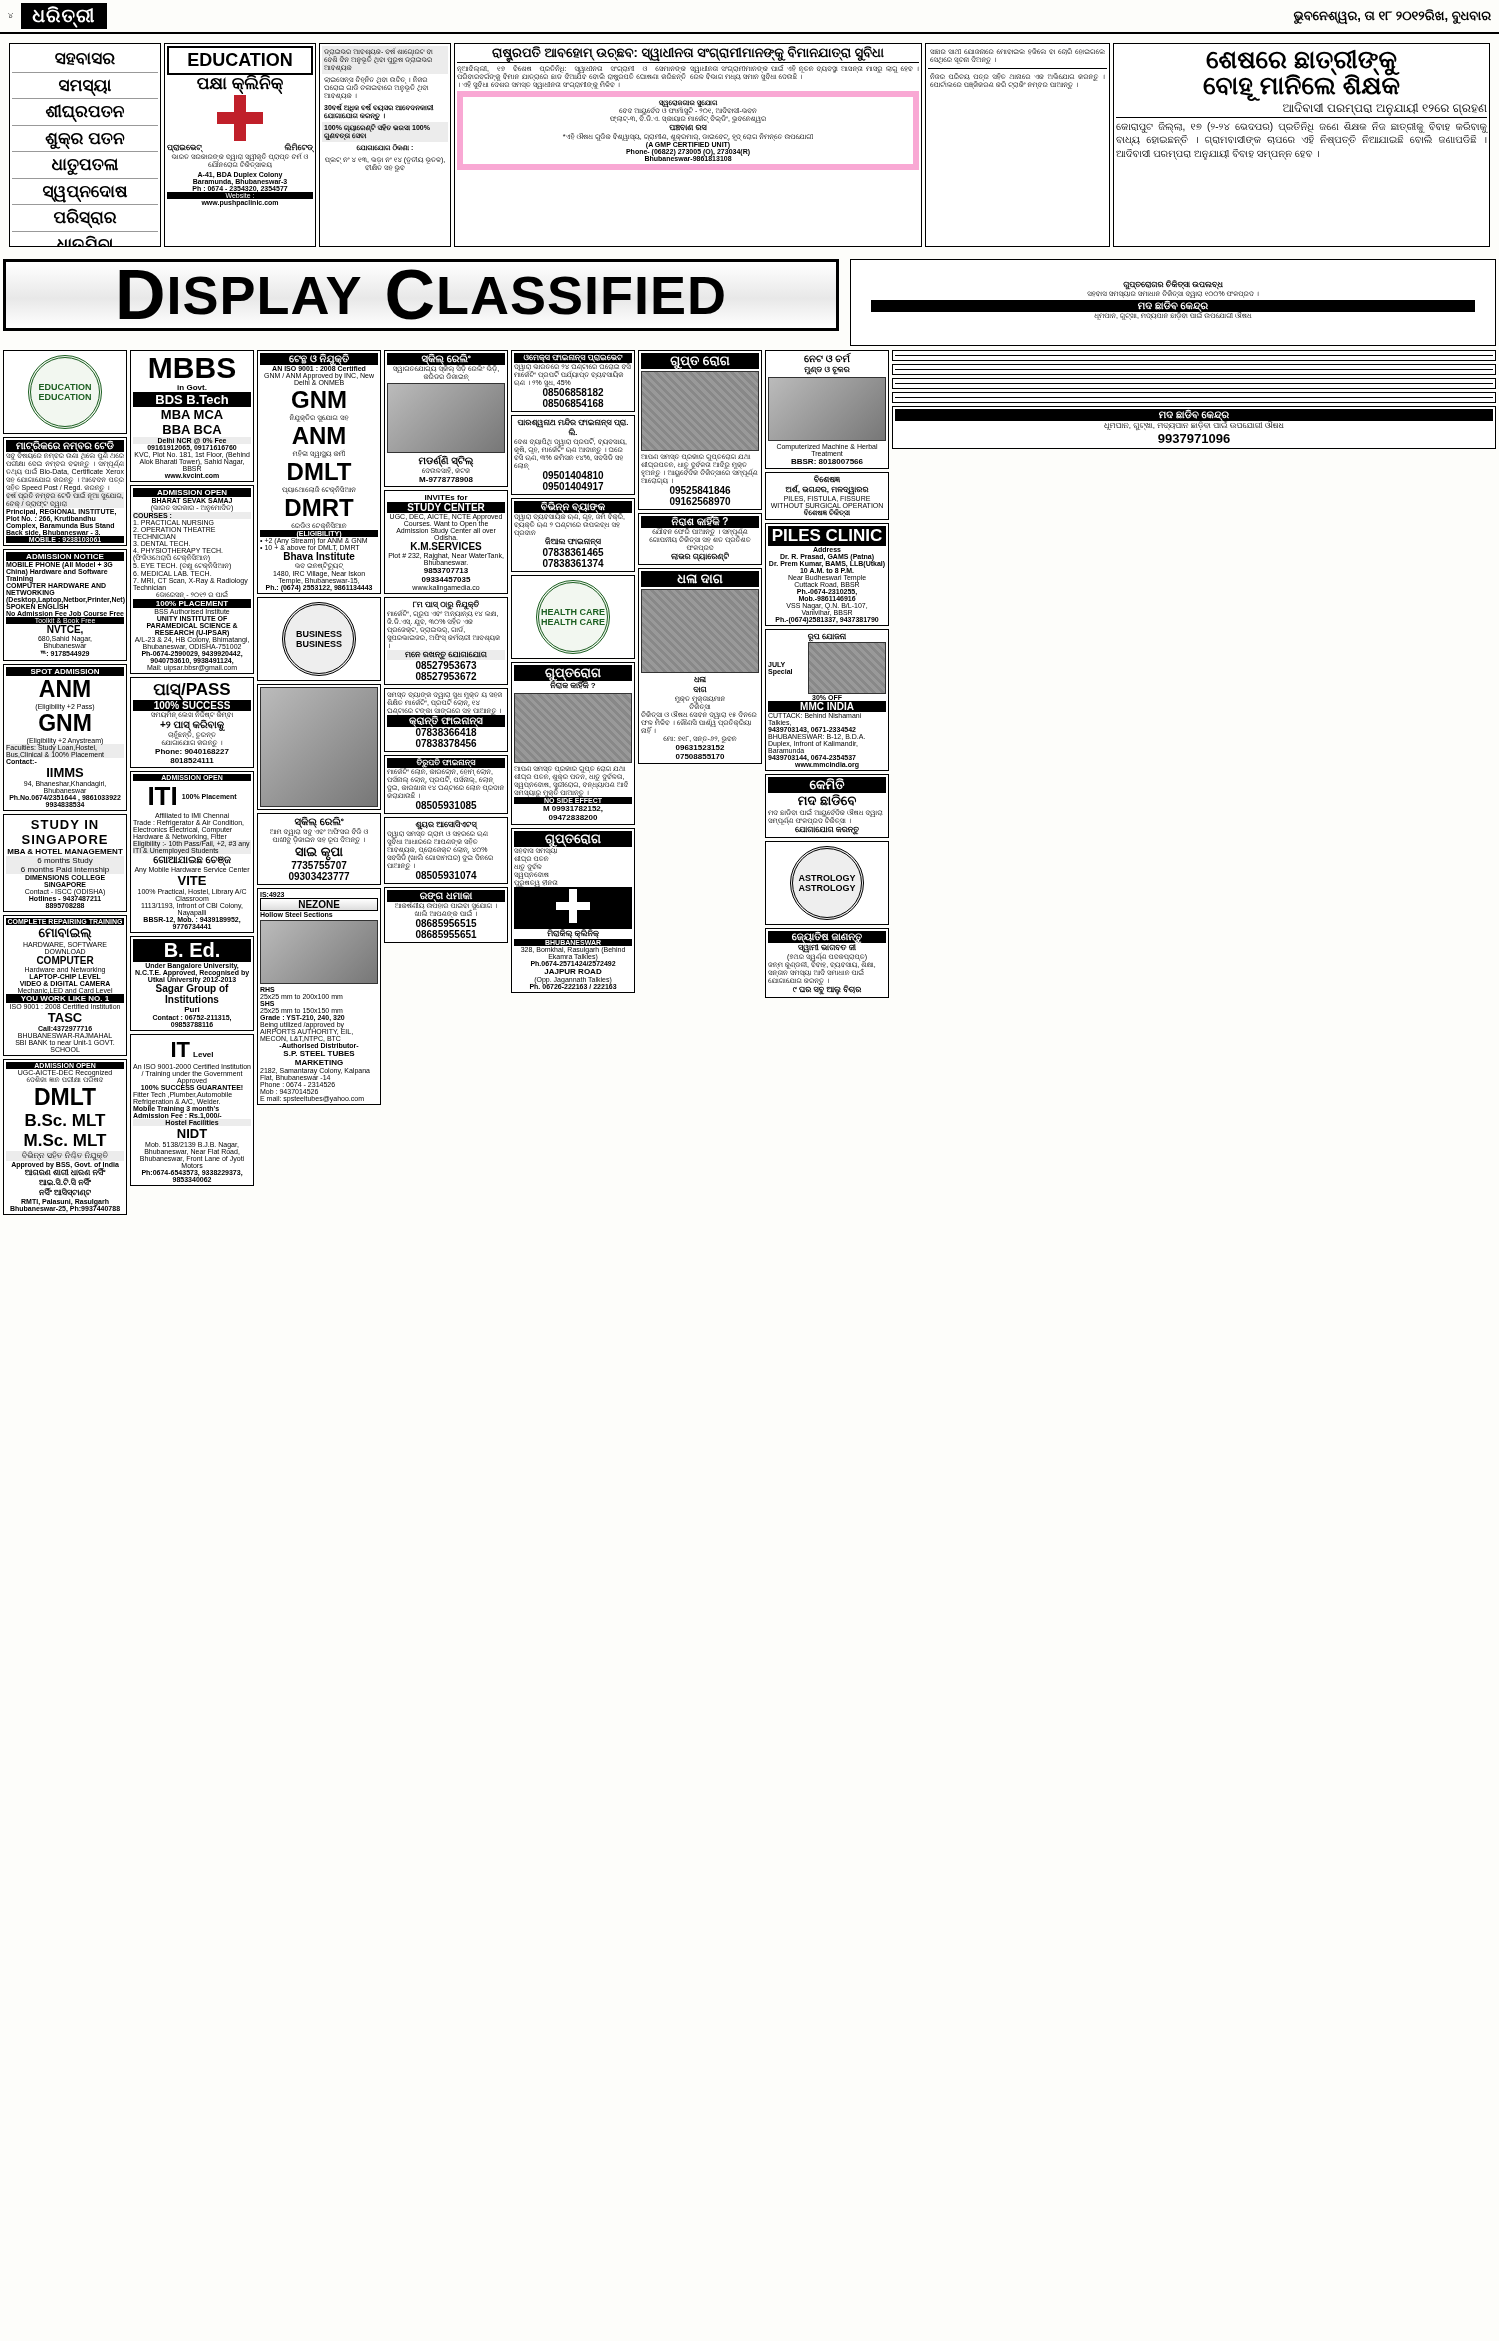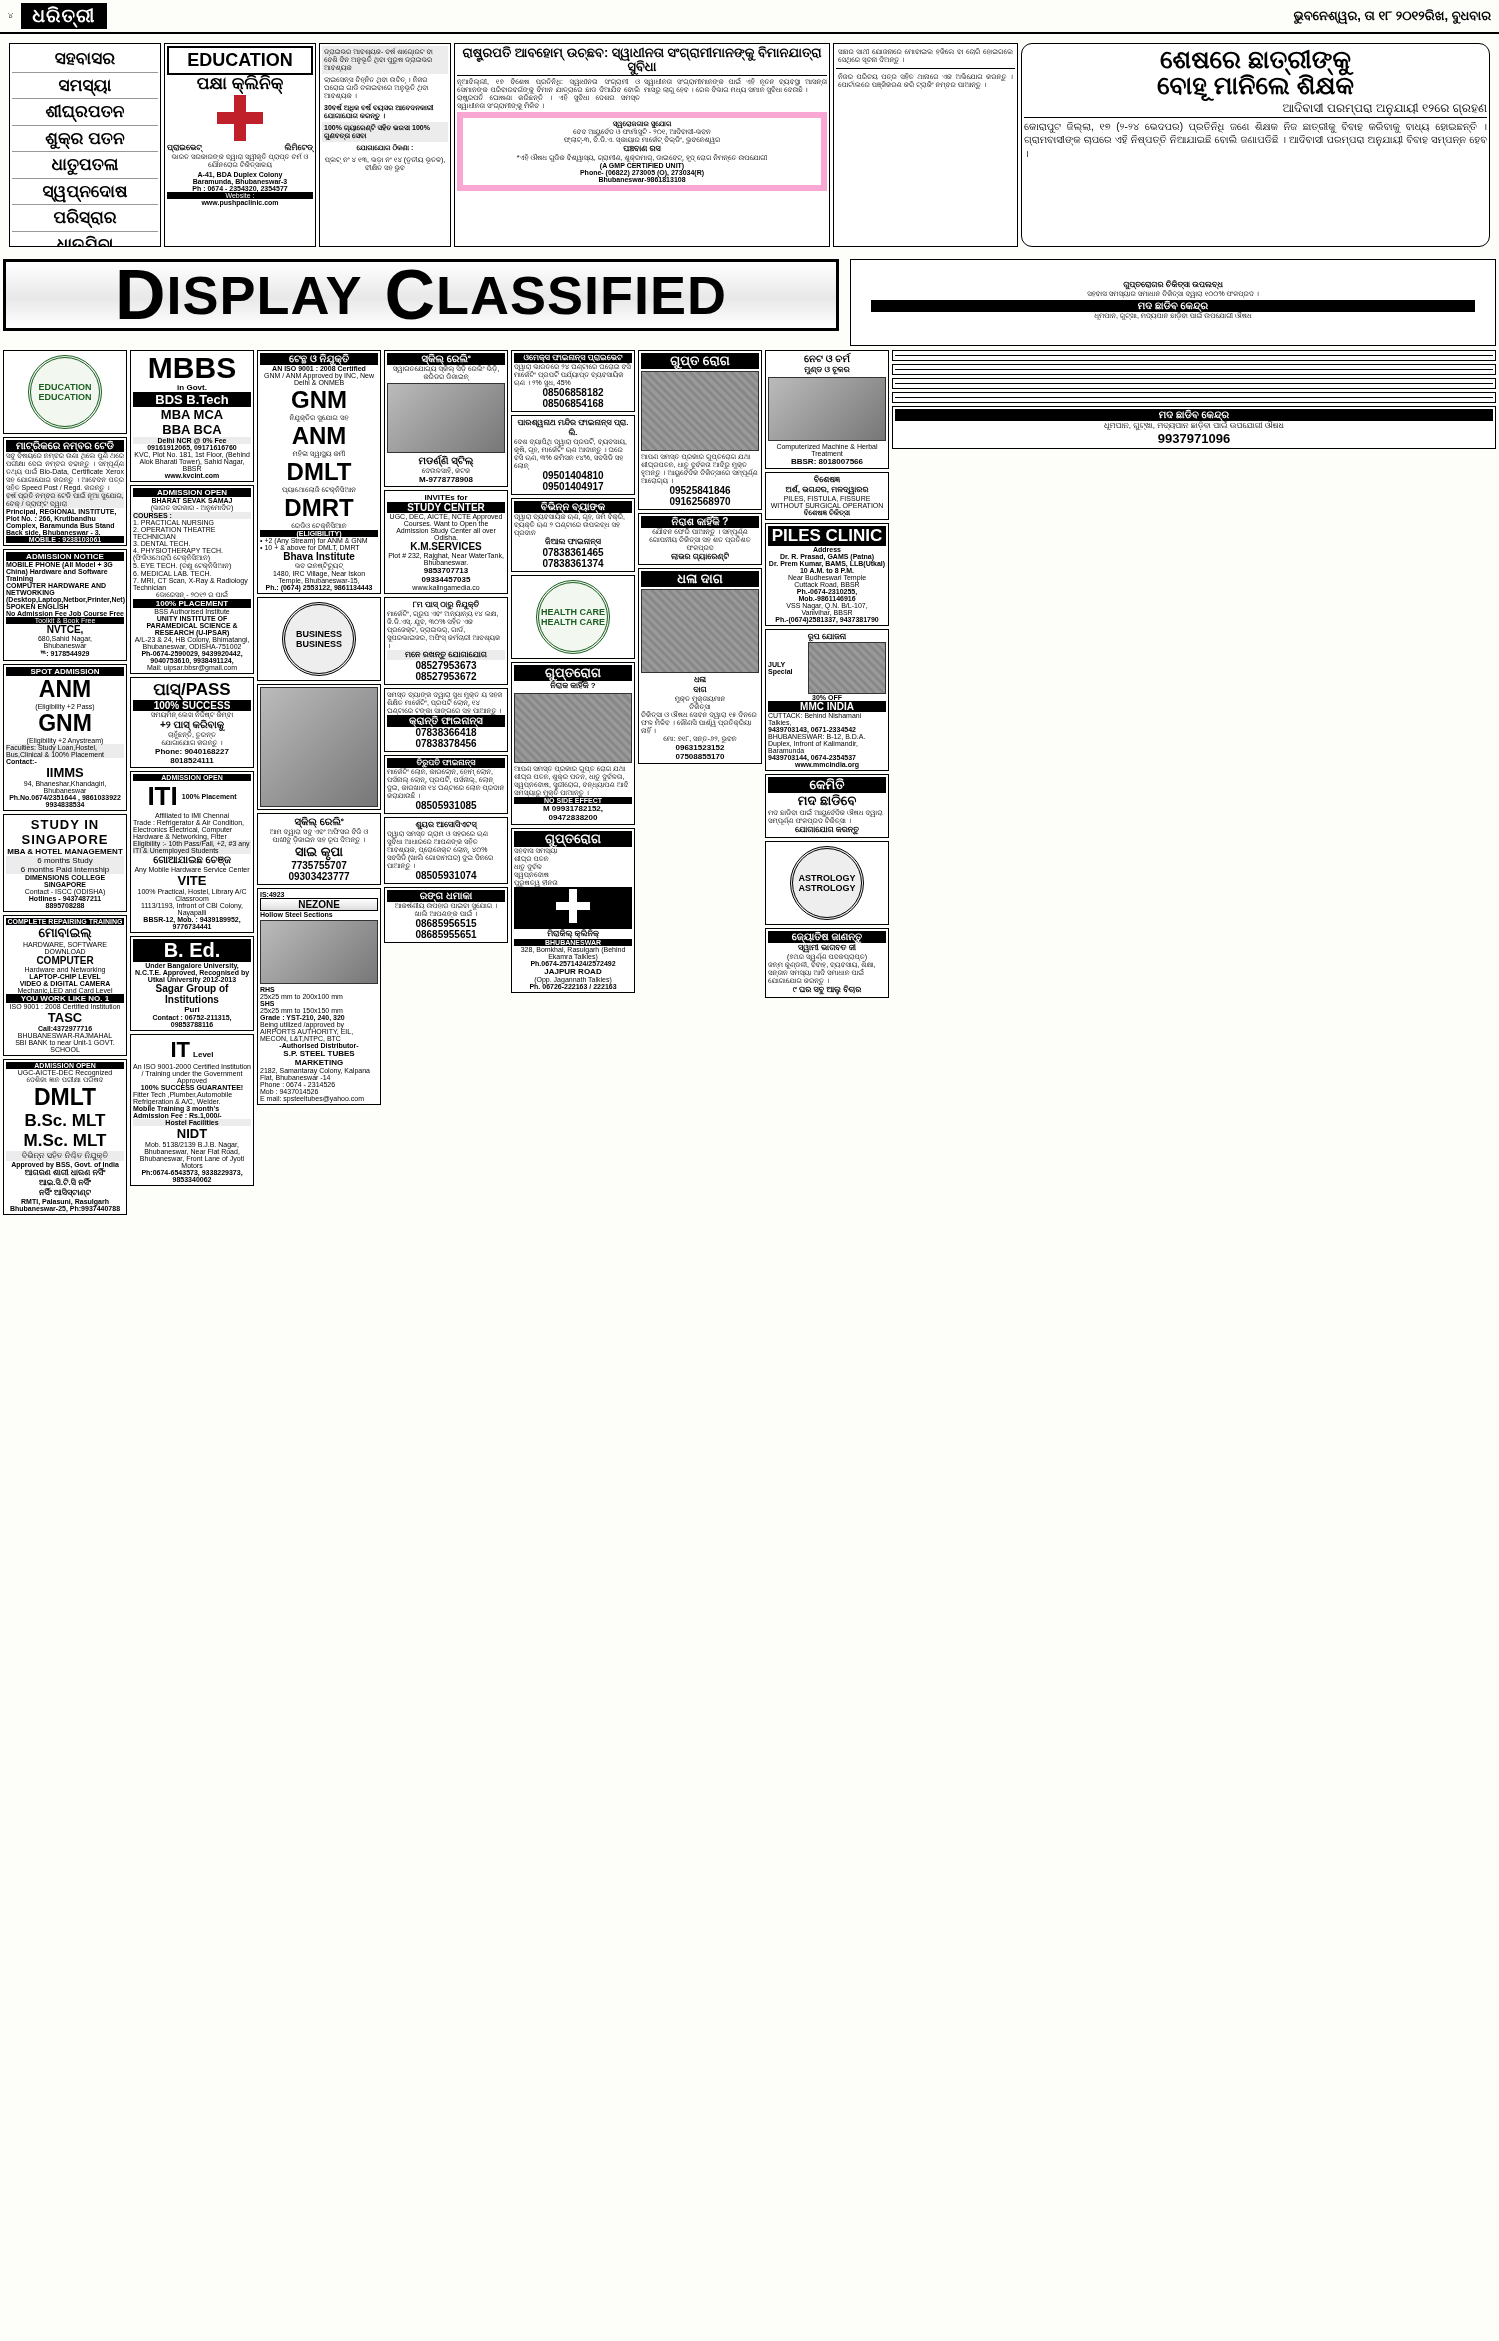--- a/index.html
+++ b/index.html
@@ -36,23 +36,23 @@
   .lg { font-size:13px; }
   .xl { font-size:17px; }
   .xxl { font-size:23px; }
   .rule { border-top:1px solid #000; margin:2px 0; }
   
   .topstrip { display:flex; gap:3px; padding:9px; height:222px; }
   .topstrip > div { border:1px solid #000; background:#fff; }
   .t1 { width:152px; }
   .t2 { width:152px; }
   .t3 { width:132px; }
-  .t4 { width:376px; }
+  .t4 { width:468px; }
   .t5 { width:185px; }
-  .t6 { flex:1;border-radius:11px; }
+  .t6 { flex:1; }
   .stack-title {
     font-weight:bold; text-align:center; font-size:17px; line-height:1.5;
   }
   .stack-title div { border-bottom:1px solid #999; }
   
   .dcbanner {
     margin:3px 3px 4px 3px; border:3px solid #000; height:72px;
     display:flex; align-items:center; justify-content:center;
     font-weight:bold; font-size:54px; letter-spacing:1px;
     background:linear-gradient(180deg,#fff 0%,#e8e8e8 55%,#fff 100%);

